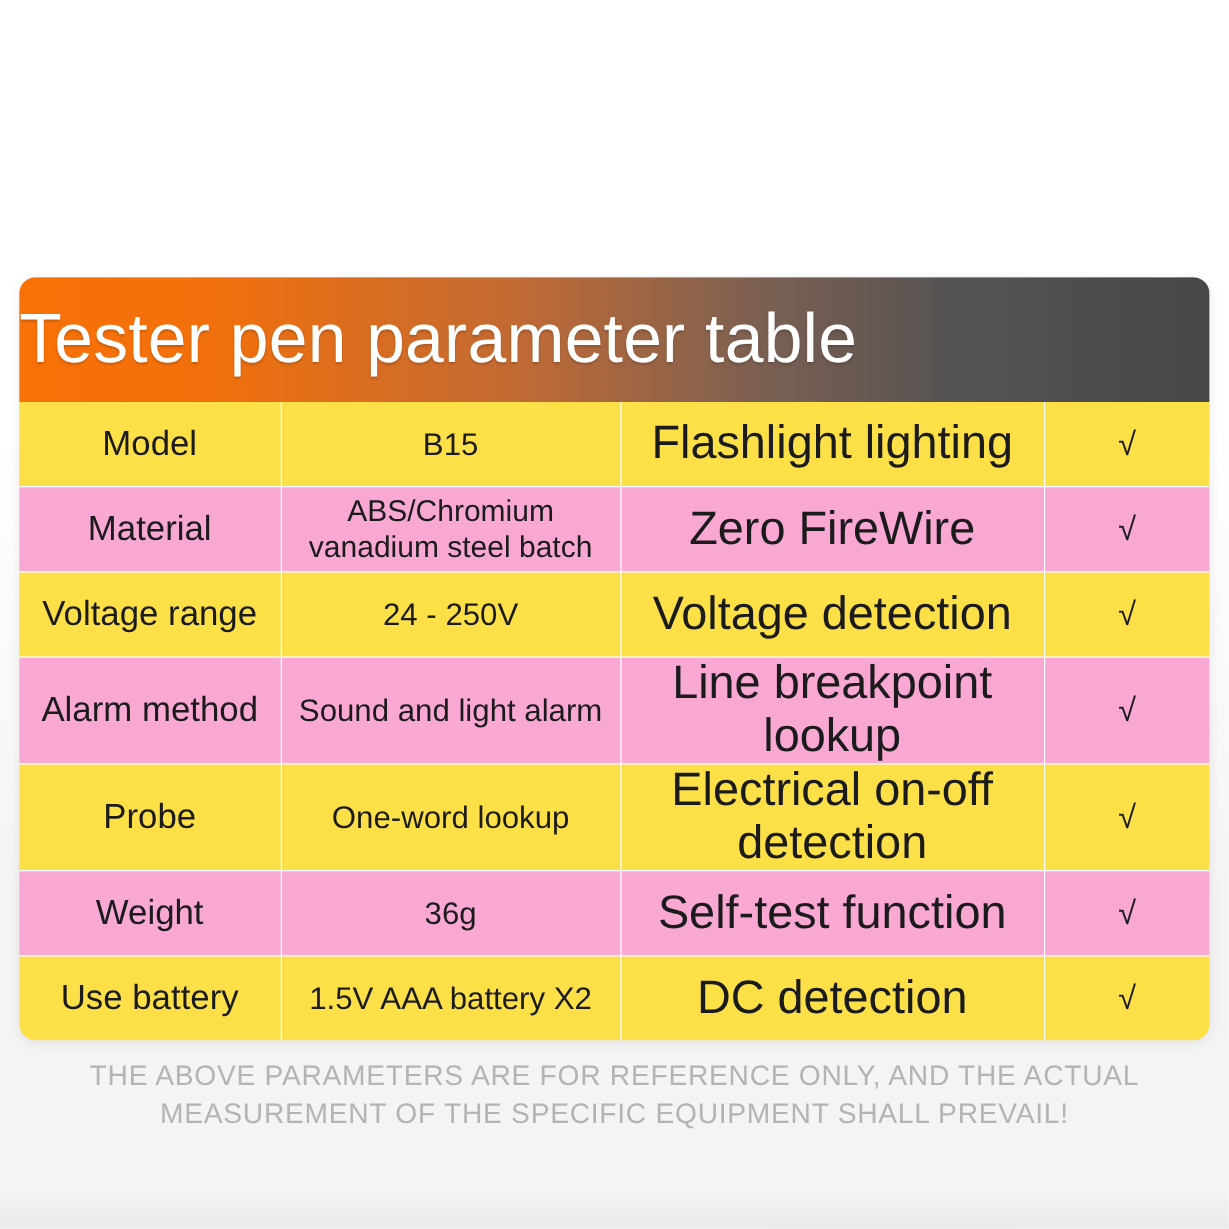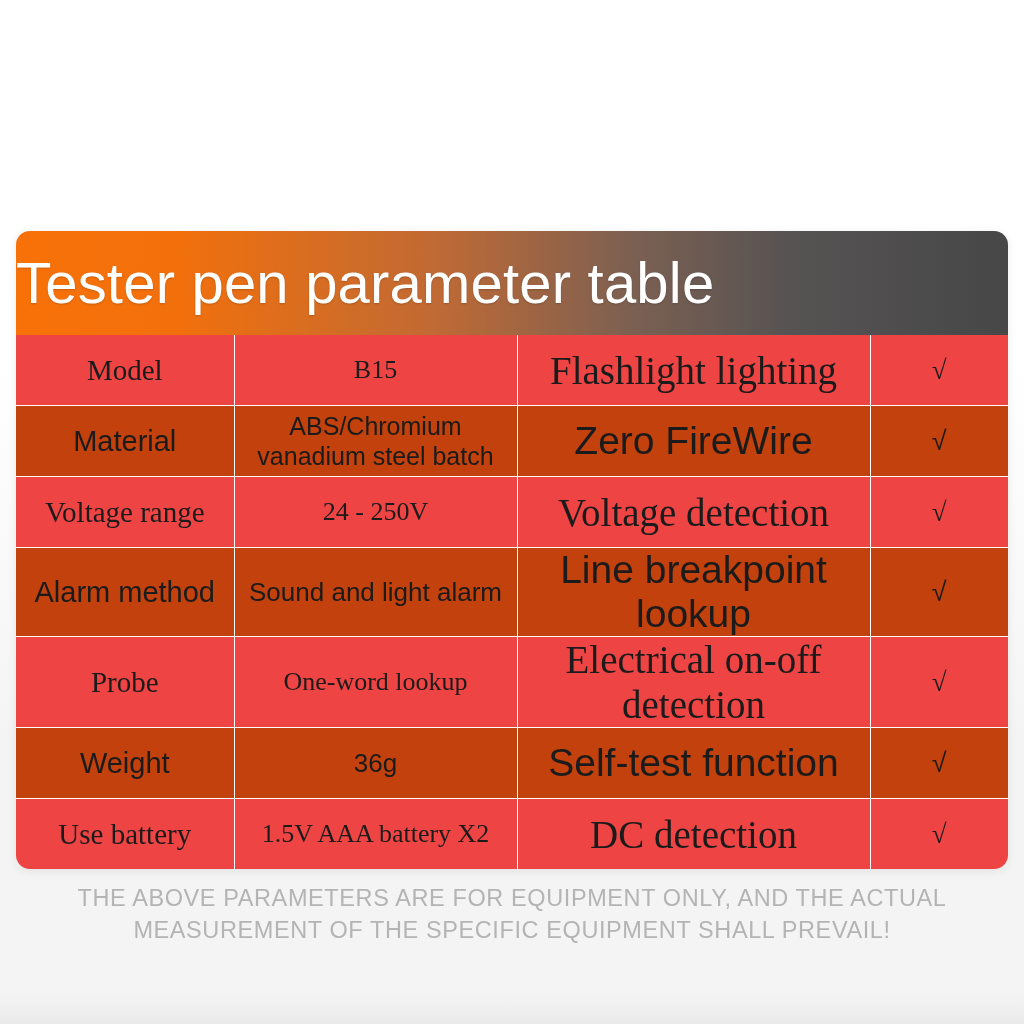--- a/index.html
+++ b/index.html
@@ -84,22 +84,22 @@
     border-bottom: 1px solid #ffffff;
     text-align: center;
     vertical-align: middle;
     color: #1b1b1b;
     padding: 0 6px;
     height: 70px;
   }
   table.params tr td:last-child { border-right: none; }
   table.params tr:last-child td { border-bottom: none; }
 
-  tr.row-odd td { background: #ef4444; font-family: Liberation Serif, serif; }
-  tr.row-even td { background: #c2410c; }
+  tr.row-odd td { background: #fde047; }
+  tr.row-even td { background: #f9a8d4; }
 
   .cell-label {
     font-size: 29px;
   }
   .cell-value {
     font-size: 26px;
     line-height: 1.18;
   }
   .cell-feature {
     font-size: 39px;
@@ -194,17 +194,17 @@
             <td class="cell-label">Use battery</td>
             <td class="cell-value">1.5V AAA battery X2</td>
             <td class="cell-feature">DC detection</td>
             <td class="cell-check">√</td>
           </tr>
         </tbody>
       </table>
     </div>
 
     <div class="footnote">
-      <div>THE ABOVE PARAMETERS ARE FOR EQUIPMENT ONLY, AND THE ACTUAL</div>
+      <div>THE ABOVE PARAMETERS ARE FOR REFERENCE ONLY, AND THE ACTUAL</div>
       <div>MEASUREMENT OF THE SPECIFIC EQUIPMENT SHALL PREVAIL!</div>
     </div>
   </div>
 </div>
 
 </body></html>

